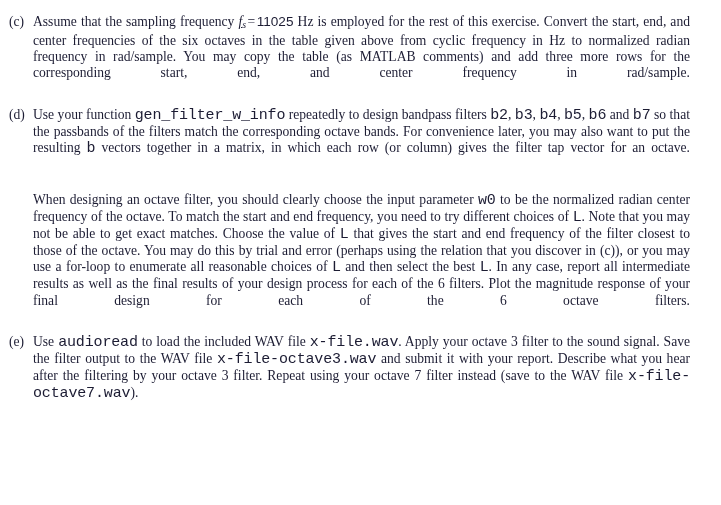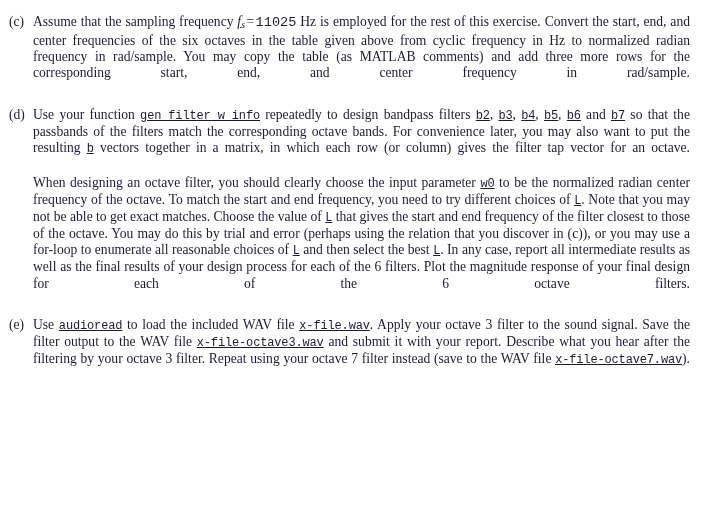--- a/index.html
+++ b/index.html
@@ -55,49 +55,48 @@
 
   .para {
     font-size: 13.6px;
     line-height: 16.1px;
     text-align: justify;
     text-justify: inter-word;
     hyphens: none;
     margin: 0;
   }
   .para + .para {
-    margin-top: 2px;
+    margin-top: 19px;
   }
 
   
   .para::after {
     content: "";
     display: inline-block;
     width: 100%;
   }
 
   
   .tt {
     font-family: "Liberation Mono", "DejaVu Sans Mono", monospace;
-    font-size: 12px;
+    font-size: 15px;
     letter-spacing: -0.15px;
-    text-decoration: underline;
   }
   .mathvar {
     font-family: "Liberation Serif", "DejaVu Serif", serif;
     font-style: italic;
     text-decoration: underline;
   }
   .mathvar sub {
     font-style: italic;
     font-size: 0.72em;
     vertical-align: -0.22em;
   }
   .mathnum {
-    font-family: Liberation Mono, monospace;
+    font-family: Liberation Sans, sans-serif;
     font-style: normal;
   }
   .mathop {
     font-style: normal;
     padding: 0 1.5px;
   }
   .nowrap { white-space: nowrap; }
 </style>
 </head>
 <body>

